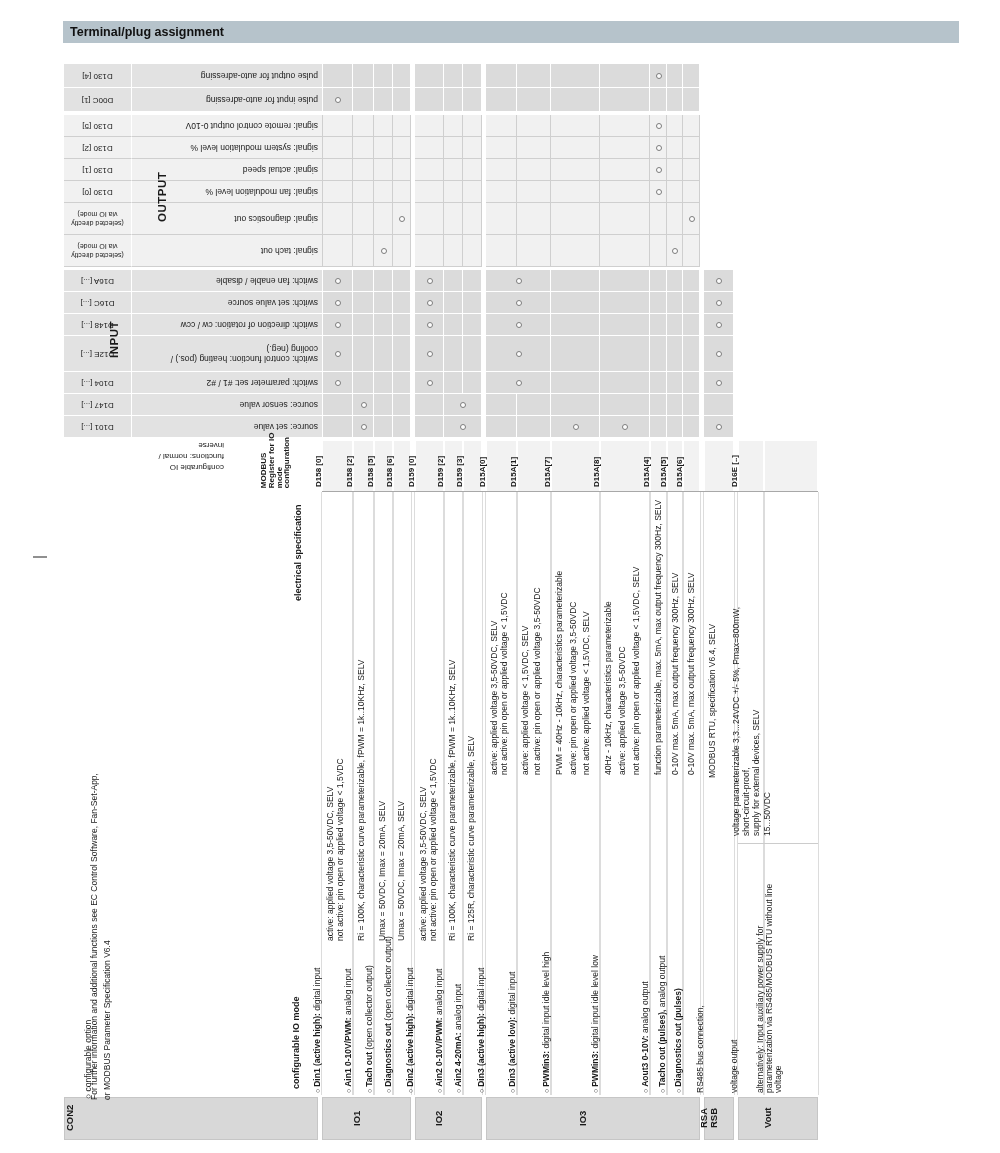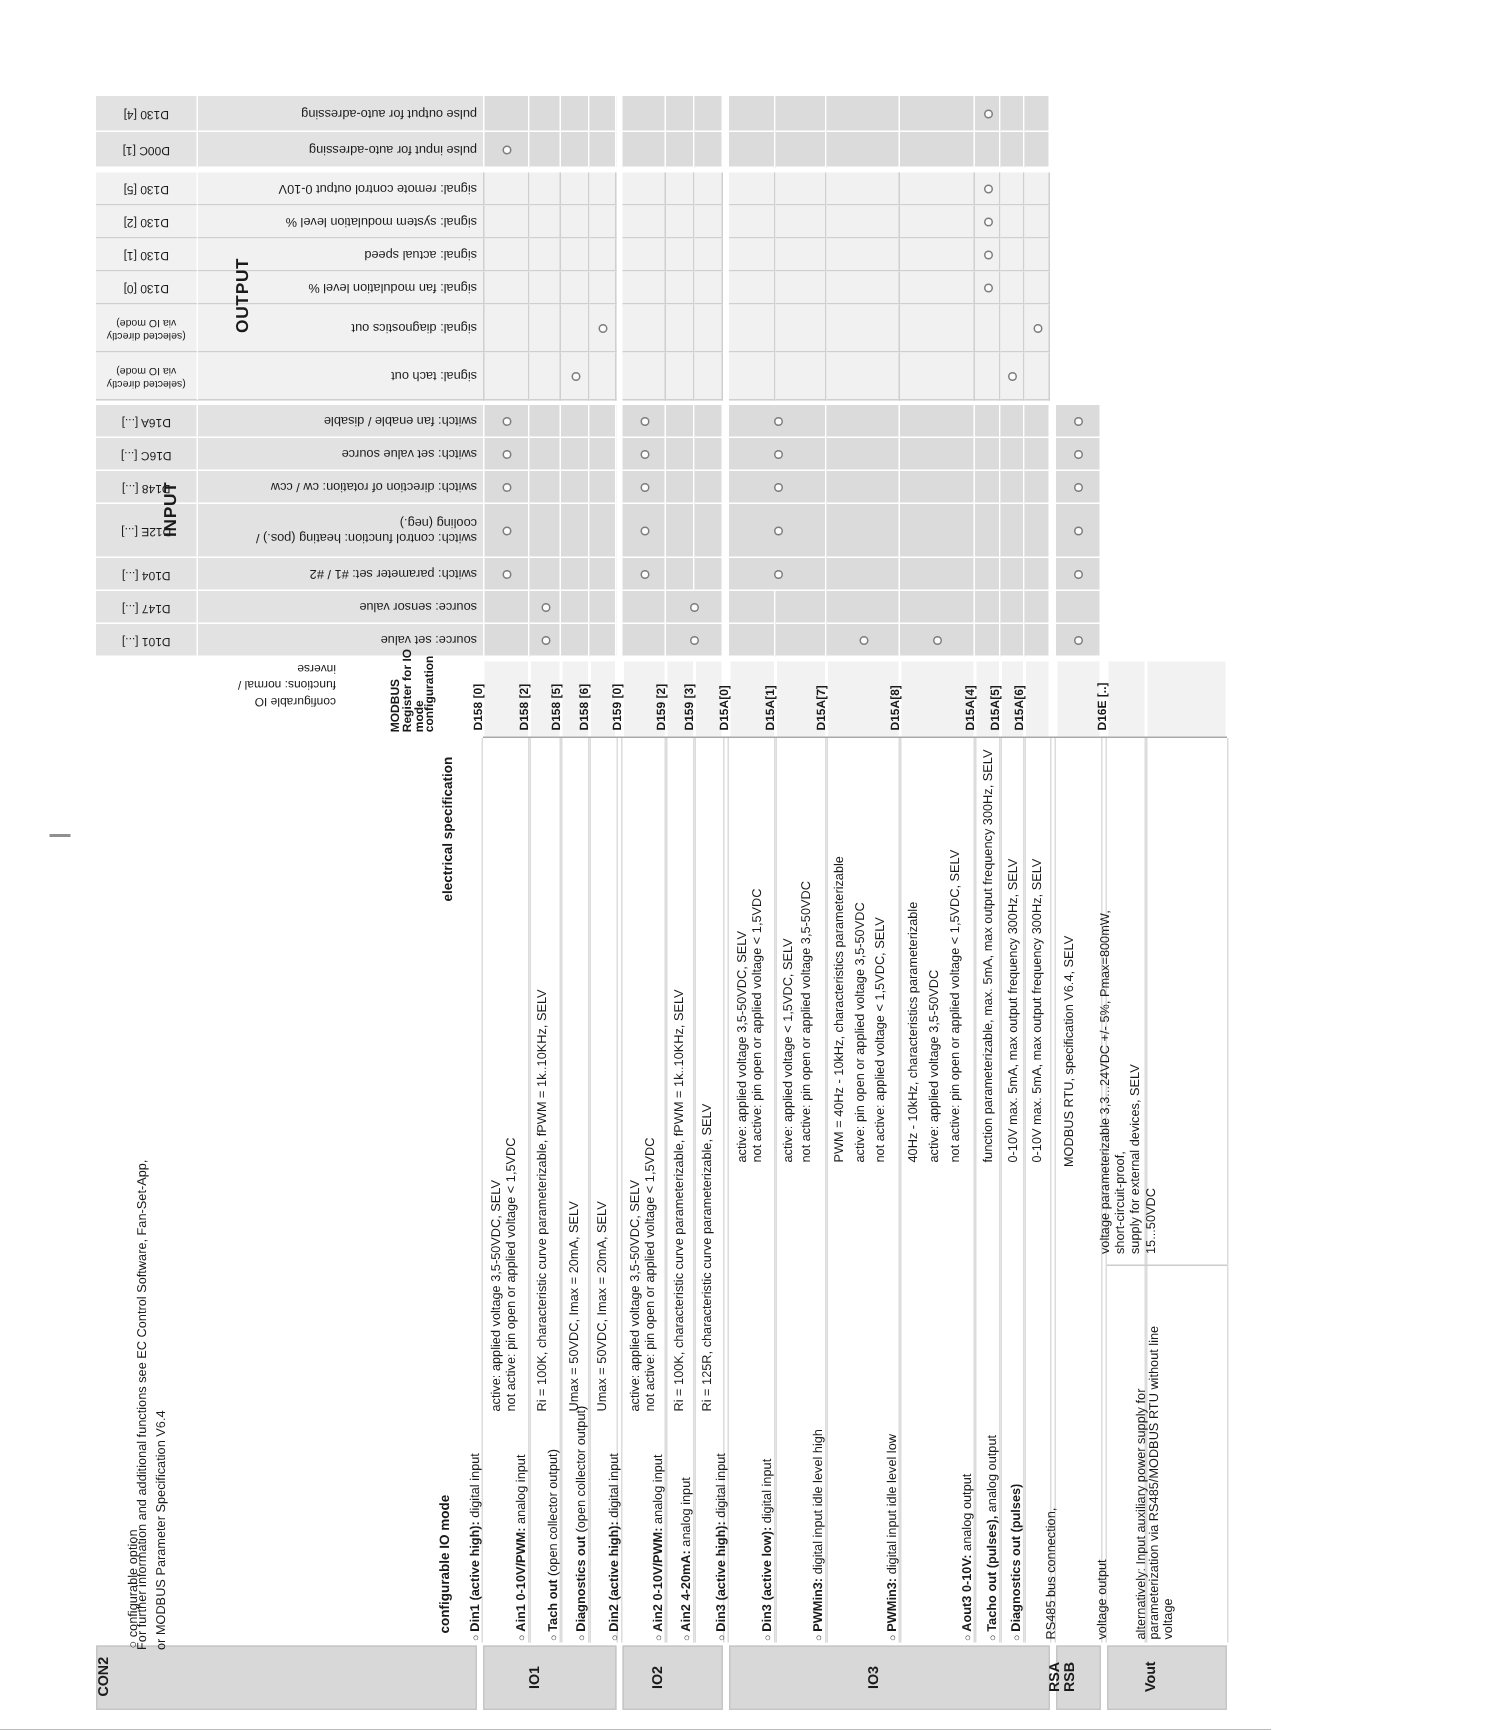--- a/index.html
+++ b/index.html
@@ -20,20 +20,23 @@
   .codecell .flip{display:flex;align-items:center;justify-content:center;text-align:center;
                   font-size:8px;line-height:8.5px;}
   .namecell .flip{display:flex;align-items:center;font-size:8.5px;line-height:9.5px;
                   padding-left:4px;box-sizing:border-box;}
   .circ{font-size:7px;}
 </style>
 </head>
 <body>
 
 <div class="page">
+  <div class="titlebar" style="background: rgb(182, 195, 203);">
+    <span>Terminal/plug assignment</span>
+  </div>
   <div class="dash"></div>
 
   <div>
     <div id="gen">
         <div class="codecell" style="position: absolute; left: 64px; top: 64px; width: 68px; height: 24px; background: rgb(226, 226, 226); border-bottom: 1px solid rgb(255, 255, 255); border-right: 1px solid rgb(255, 255, 255);">
           <div class="flip" style="font-size: 8px;">D130 [4]</div>
         </div>
         <div class="namecell" style="position: absolute; left: 132px; top: 64px; width: 190px; height: 24px; background: rgb(226, 226, 226); border-bottom: 1px solid rgb(255, 255, 255);">
           <div class="flip">pulse output for auto-adressing</div>
         </div>

